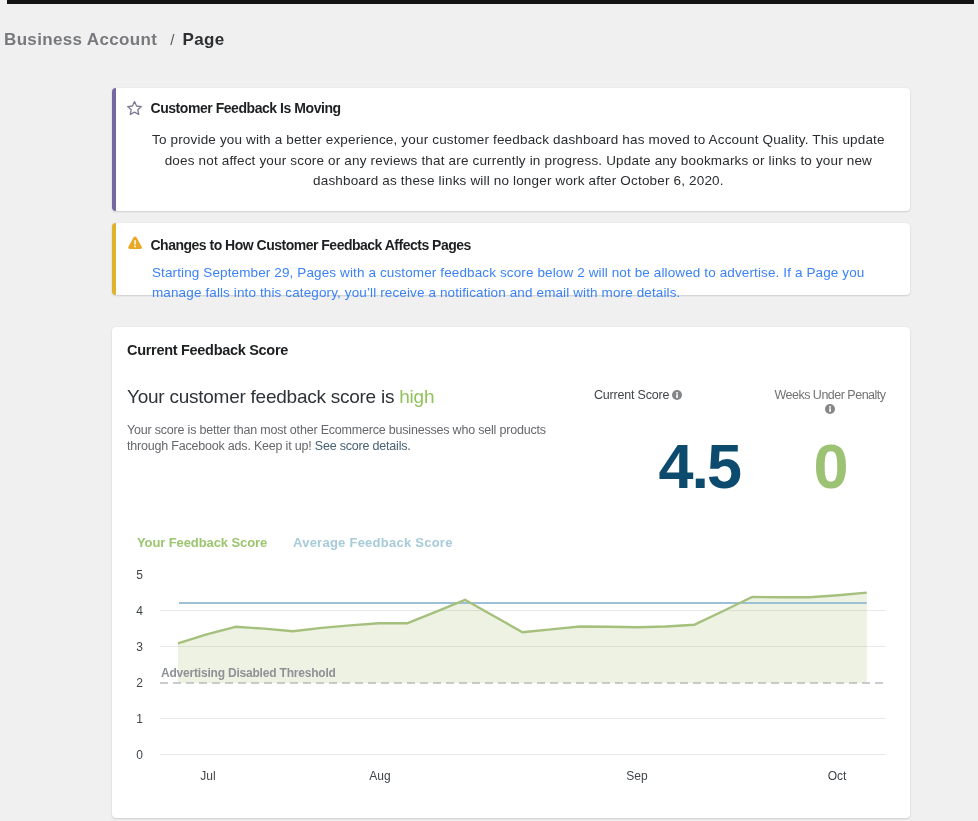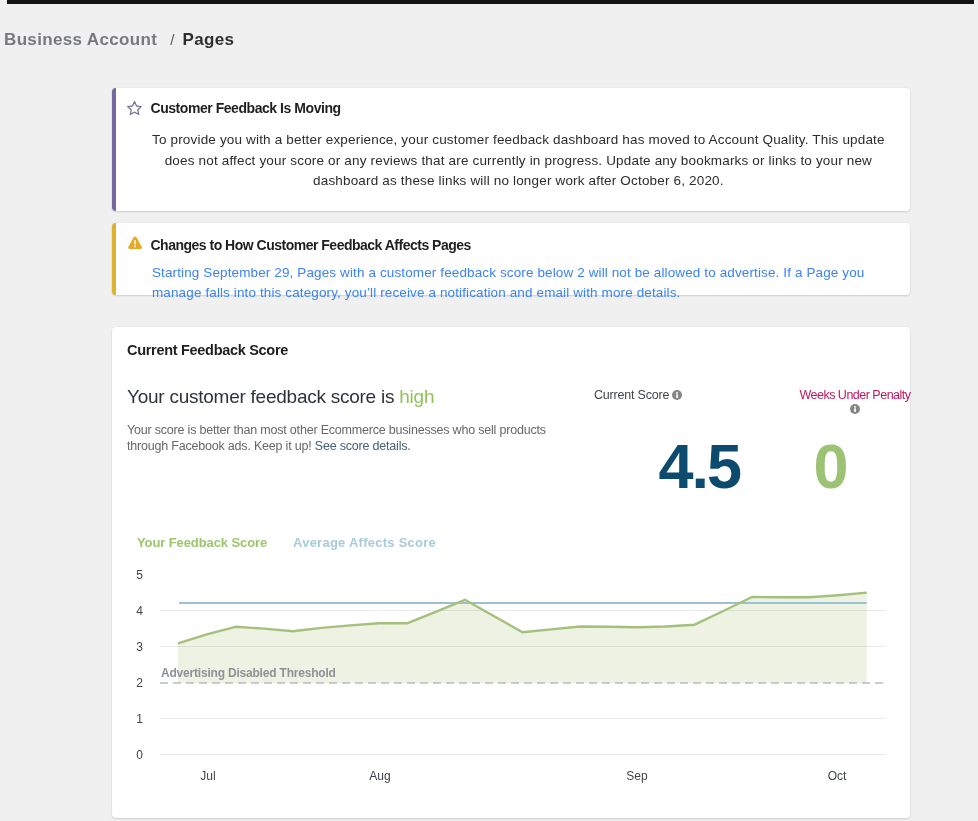--- a/index.html
+++ b/index.html
@@ -7,21 +7,21 @@
 body { background:#f0f0f1; font-family:"Liberation Sans",sans-serif; position:relative; overflow:hidden; }
 .abs { position:absolute; }
 .card { position:absolute; left:112px; width:798px; background:#fff; border-radius:4px;
         box-shadow:0 1px 2px rgba(0,0,0,.13), 0 0 2px rgba(0,0,0,.07); }
 </style>
 </head>
 <body>
 
 <div class="abs" style="left:7px;top:0;width:967px;height:3.5px;background:#131313"></div>
 
-<div class="abs" style="left:4px;top:30.5px;font-size:17px;font-weight:bold;color:#77797c;letter-spacing:.35px;line-height:17px;">Business Account <span style="font-weight:400;font-size:15px;color:#55585a;letter-spacing:0;margin:0 3px 0 8px;">/</span> <span style="color:#2d2f31;letter-spacing:.3px;">Pages</span></div>
+<div class="abs" style="left:4px;top:30.5px;font-size:17px;font-weight:bold;color:#77797c;letter-spacing:.35px;line-height:17px;">Business Account <span style="font-weight:400;font-size:15px;color:#55585a;letter-spacing:0;margin:0 3px 0 8px;">/</span> <span style="color:#2d2f31;letter-spacing:.3px;">Page</span></div>
 
 <div class="card" style="top:88px;height:123px;border-left:4px solid #7568a2;text-align:center;">
   <svg class="abs" style="left:10px;top:12px;" width="17" height="17" viewBox="0 0 17 17">
     <path d="M8.5 1.6 L10.55 6.0 L15.3 6.55 L11.8 9.8 L12.75 14.5 L8.5 12.15 L4.25 14.5 L5.2 9.8 L1.7 6.55 L6.45 6.0 Z" fill="none" stroke="#7d7894" stroke-width="1.3" stroke-linejoin="round"></path>
   </svg>
   <div class="abs" style="left:34.5px;top:12.8px;font-size:14px;font-weight:bold;color:#1d1f21;letter-spacing:-.45px;line-height:14px;">Customer Feedback Is Moving</div>
   <div class="abs" style="left:36px;top:42px;font-size:13.5px;color:#2a2c2f;letter-spacing:.17px;line-height:20.7px;">To provide you with a better experience, your customer feedback dashboard has moved to Account Quality. This update<br>does not affect your score or any reviews that are currently in progress. Update any bookmarks or links to your new<br>dashboard as these links will no longer work after October 6, 2020.</div>
 </div>
 
 <div class="card" style="top:223px;height:72px;border-left:4px solid #dfb32b;">
@@ -75,22 +75,22 @@
 
   <div class="abs" style="left:15px;top:96px;font-size:12.5px;color:#65676b;letter-spacing:-.2px;line-height:15.7px;">Your score is better than most other Ecommerce businesses who sell products<br>through Facebook ads. Keep it up! <span style="color:#466074;">See score details.</span></div>
 
   <div class="abs" style="left:482px;top:62px;width:125px;font-size:12.5px;color:#404549;letter-spacing:-.2px;line-height:13px;">Current Score <svg width="10" height="10" viewBox="0 0 10 10" style="vertical-align:-1px;">
         <circle cx="5" cy="5" r="5" fill="#848688"></circle>
         <rect x="4.2" y="4.3" width="1.7" height="3.6" fill="#fff"></rect>
         <rect x="4.2" y="2.1" width="1.7" height="1.6" fill="#fff"></rect>
       </svg></div>
   <div class="abs" style="left:503px;top:114px;width:125px;text-align:right;font-size:63px;font-weight:bold;color:#0c4a6e;letter-spacing:-2px;line-height:50px;">4.5</div>
 
-  <div class="abs" style="left:655px;top:62px;width:126px;text-align:center;font-size:12.5px;color:#be185d;letter-spacing:-.5px;line-height:13px;margin-left:25px;">Weeks Under Penalty<br><svg width="10" height="10" viewBox="0 0 10 10" style="vertical-align:-2px;">
+  <div class="abs" style="left:655px;top:62px;width:126px;text-align:center;font-size:12.5px;color:#737373;letter-spacing:-.5px;line-height:13px;">Weeks Under Penalty<br><svg width="10" height="10" viewBox="0 0 10 10" style="vertical-align:-2px;">
         <circle cx="5" cy="5" r="5" fill="#848688"></circle>
         <rect x="4.2" y="4.3" width="1.7" height="3.6" fill="#fff"></rect>
         <rect x="4.2" y="2.1" width="1.7" height="1.6" fill="#fff"></rect>
       </svg></div>
   <div class="abs" style="left:655px;top:114px;width:126px;text-align:center;font-size:63px;font-weight:bold;color:#9cc273;letter-spacing:-2px;line-height:50px;">0</div>
 
   <div class="abs" style="left:25px;top:208.5px;font-size:13px;font-weight:bold;color:#9bc56f;letter-spacing:-.1px;line-height:13px;">Your Feedback Score</div>
-  <div class="abs" style="left:181px;top:208.5px;font-size:13px;font-weight:bold;color:#a7cbd9;letter-spacing:.25px;line-height:13px;">Average Affects Score</div>
+  <div class="abs" style="left:181px;top:208.5px;font-size:13px;font-weight:bold;color:#a7cbd9;letter-spacing:.25px;line-height:13px;">Average Feedback Score</div>
 </div>
 
 </body></html>

